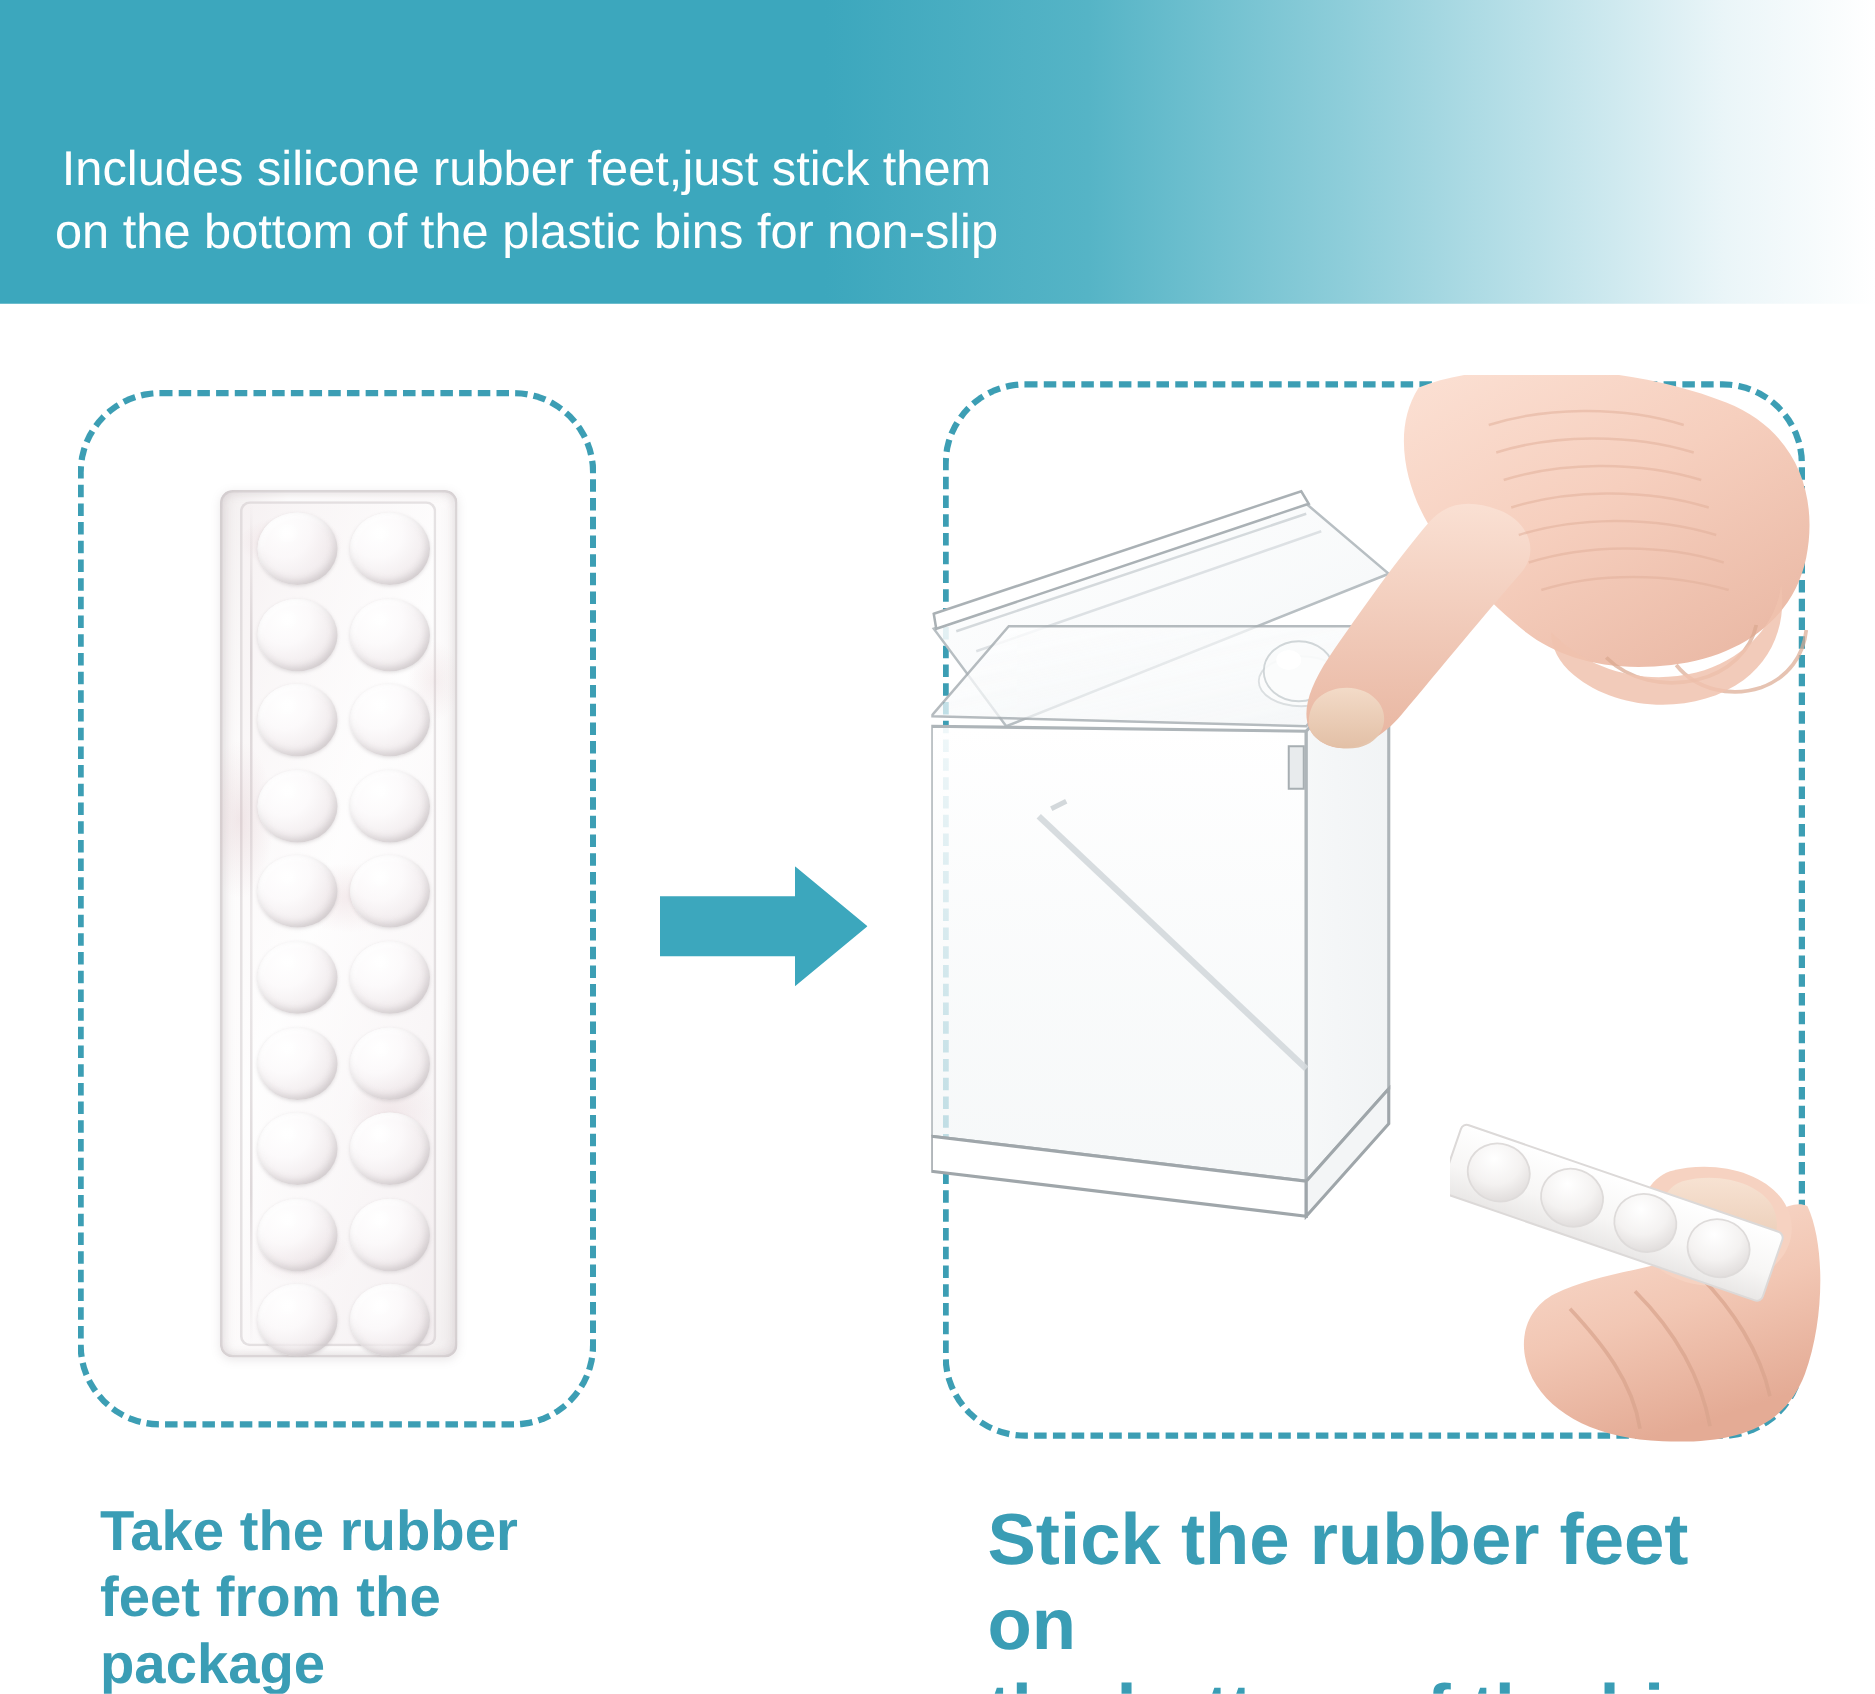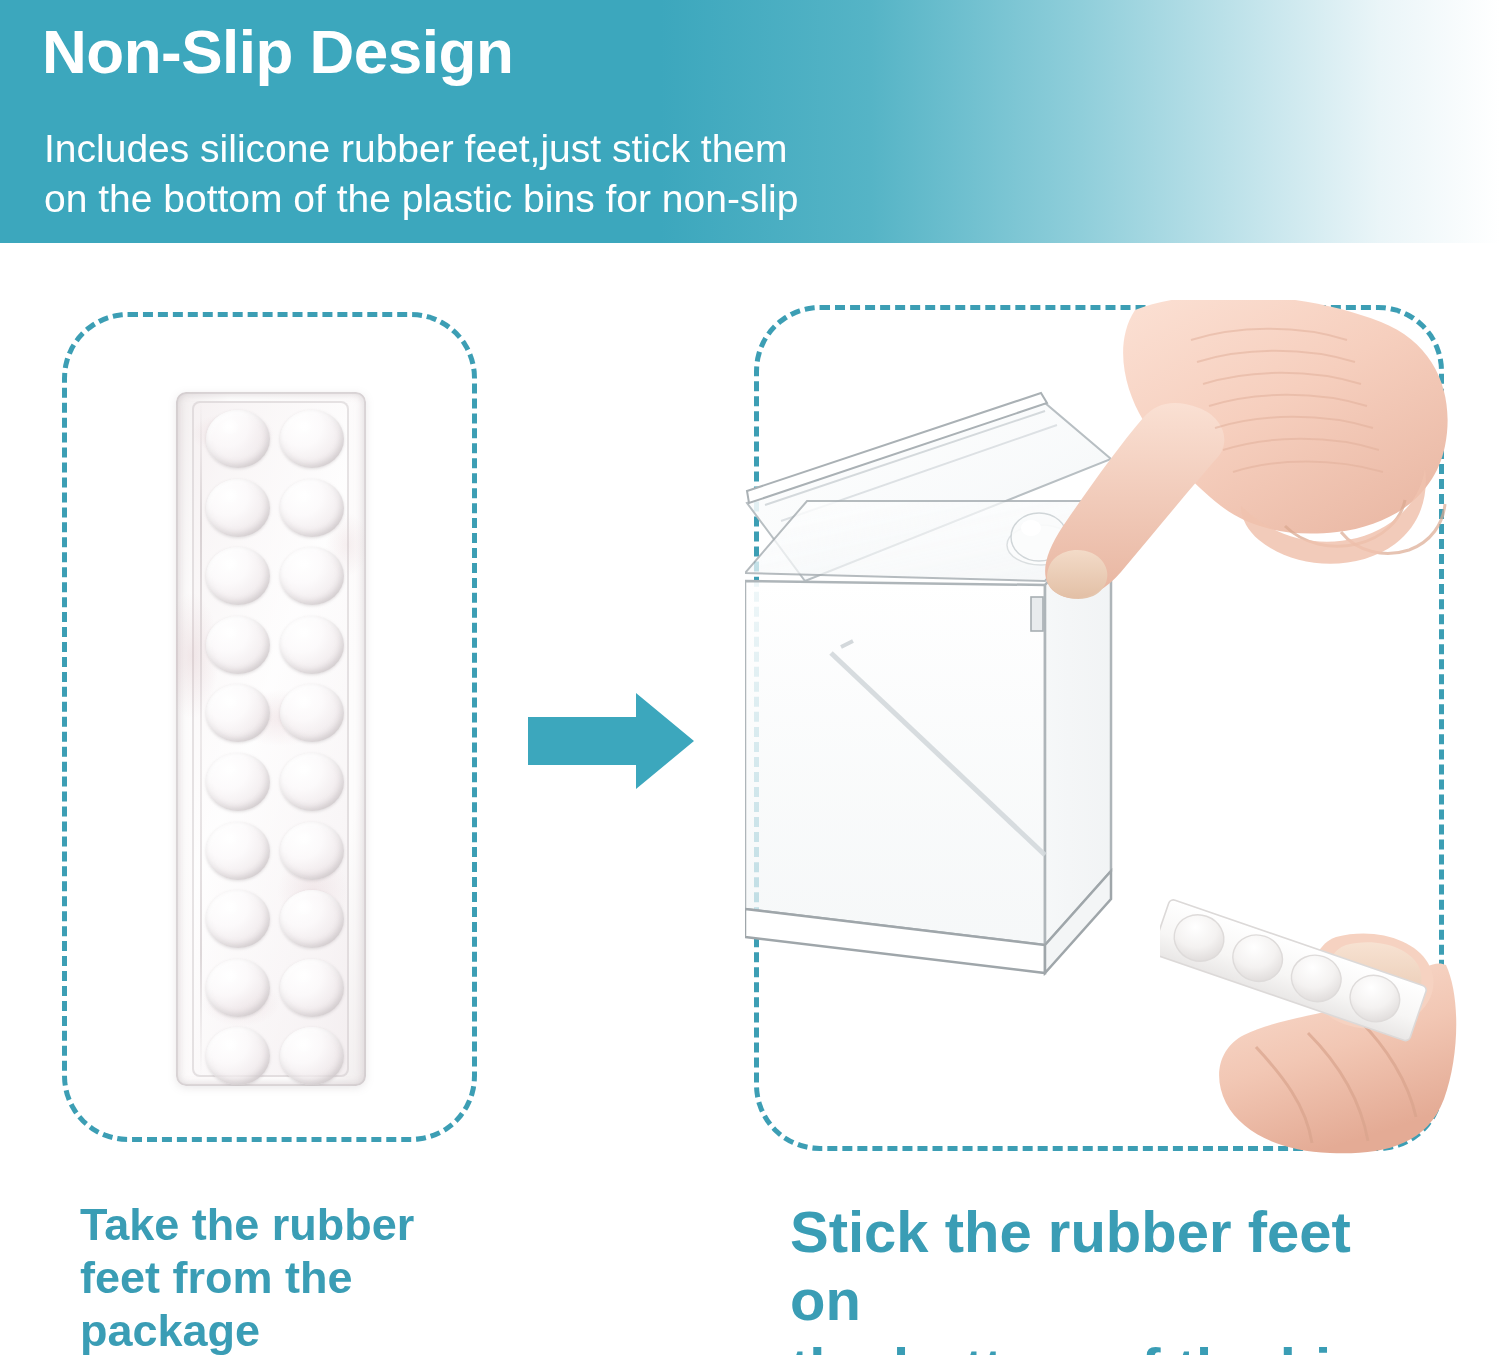--- a/index.html
+++ b/index.html
@@ -37,26 +37,27 @@
     color: #ffffff;
     font-size: 62px;
     font-weight: bold;
     letter-spacing: -0.5px;
     line-height: 1.1;
     white-space: nowrap;
   }
   #header-subtitle {
     position: absolute;
     left: 44px;
-    top: 124px;
+    top: 111px;
     color: #ffffff;
     font-size: 39px;
     font-weight: normal;
     line-height: 1.28;
     white-space: pre-line;
+    text-align: center;
   }
 
   
   .panel {
     position: absolute;
     border: 5px dashed #3C9EB4;
     border-radius: 66px;
     box-sizing: border-box;
   }
   #panel-left {
@@ -190,21 +191,20 @@
     left: 790px;
     top: 1198px;
     width: 640px;
     font-size: 58px;
   }
 </style>
 </head>
 <body>
 
 <div id="header-banner">
-  <div id="header-title">Non-Slip Design</div>
   <div id="header-subtitle">Includes silicone rubber feet,just stick them
 on the bottom of the plastic bins for non-slip</div>
 </div>
 
 <div class="panel" id="panel-left"></div>
 
 <div id="blister-strip">
   <div id="blister-tray"></div>
   <div id="blister-mottle"></div>
   <div id="blister-crease"></div>

